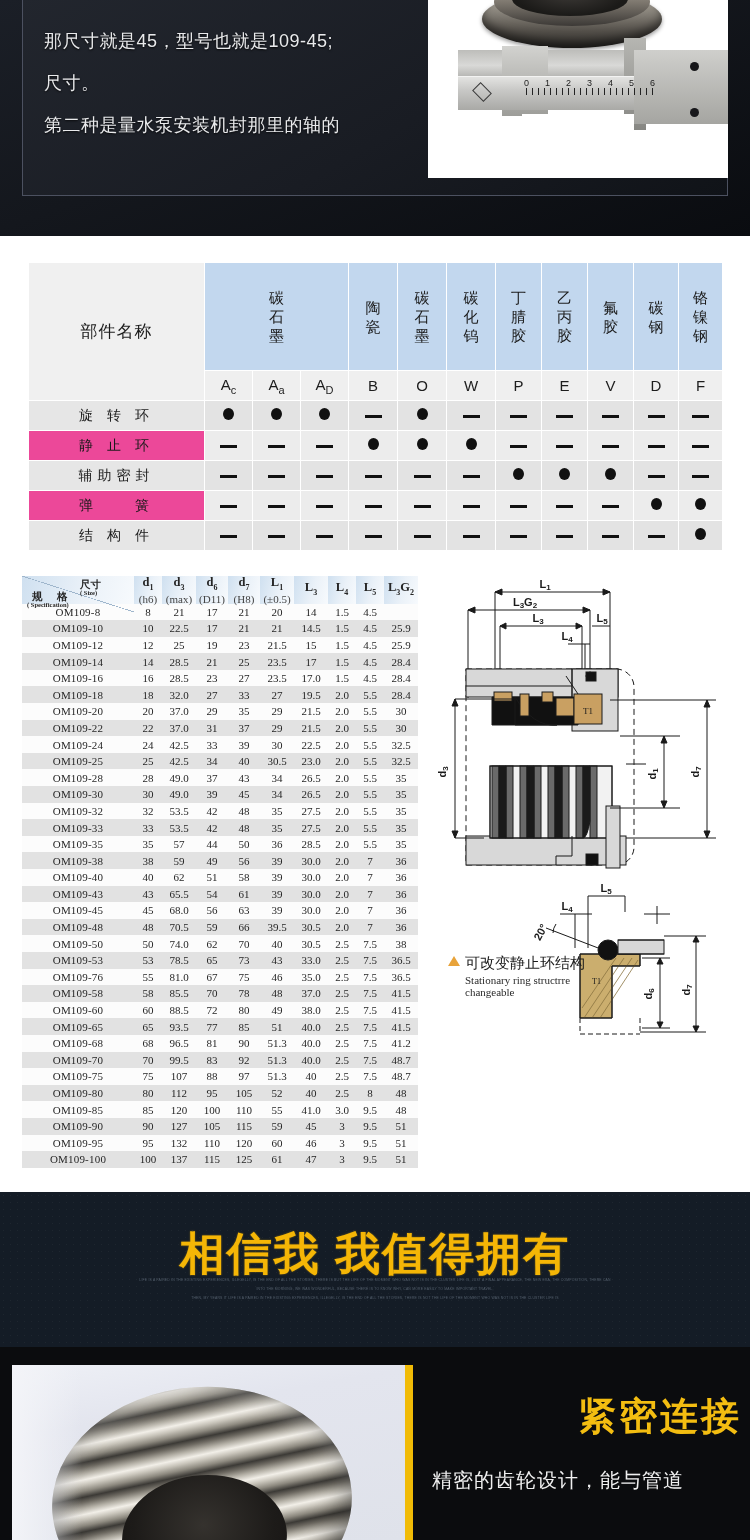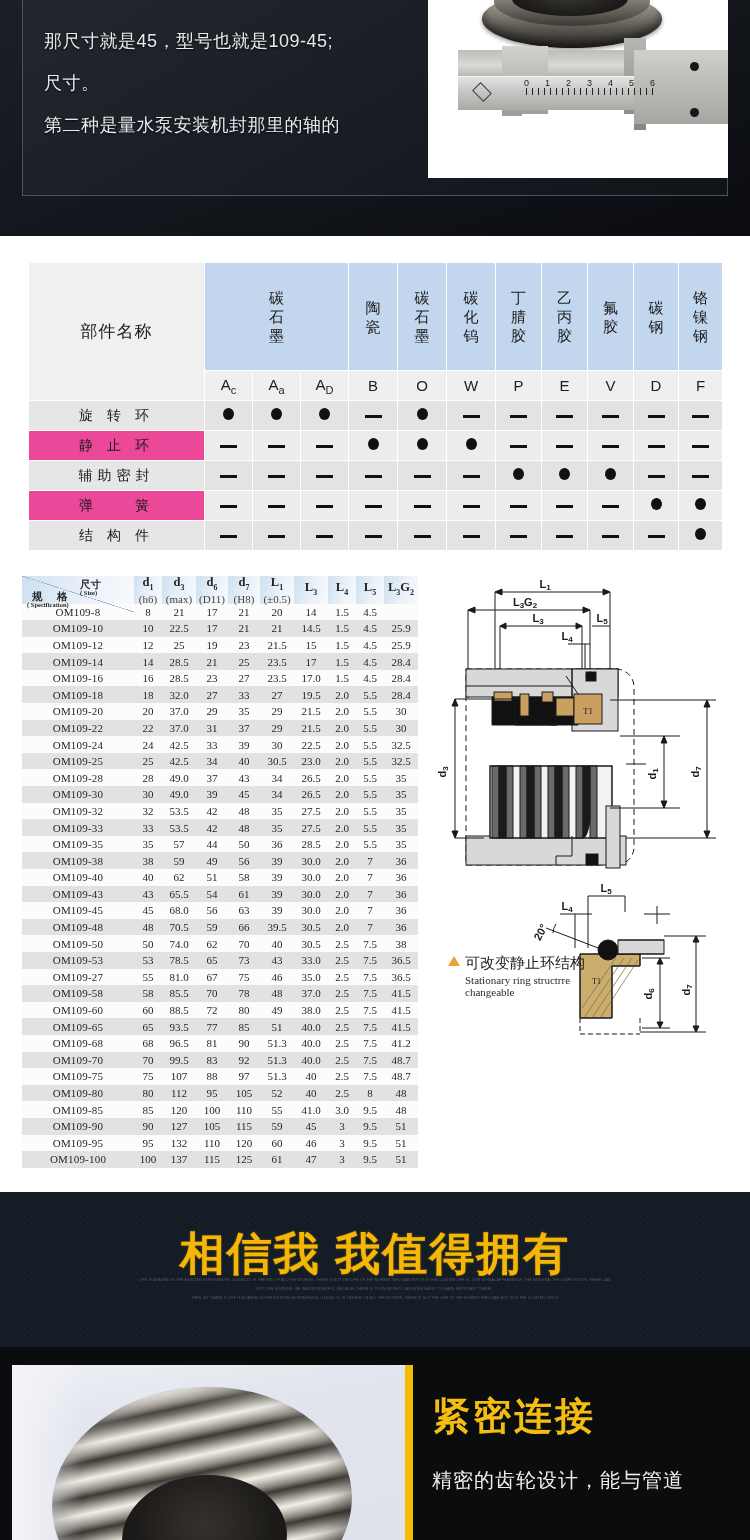--- a/index.html
+++ b/index.html
@@ -287,20 +287,21 @@
     width: 8px; height: 175px;
     background: #f1bb06;
   }
   .feature-text { position: absolute; left: 432px; top: 46px; width: 310px; }
   .feature-title {
     color: #f3bd11;
     font-size: 38px;
     font-weight: bold;
     letter-spacing: 3px;
     line-height: 46px;
+    text-align: right;
   }
   .feature-desc {
     color: #f0f0f0;
     font-size: 20px;
     letter-spacing: 1px;
     margin-top: 28px;
     white-space: nowrap;
   }
 </style>
 </head>
@@ -835,21 +836,21 @@
             <td>78.5</td>
             <td>65</td>
             <td>73</td>
             <td>43</td>
             <td>33.0</td>
             <td>2.5</td>
             <td>7.5</td>
             <td>36.5</td>
           </tr>
           <tr>
-            <td class="spec">OM109-27</td>
+            <td class="spec">OM109-76</td>
             <td>55</td>
             <td>81.0</td>
             <td>67</td>
             <td>75</td>
             <td>46</td>
             <td>35.0</td>
             <td>2.5</td>
             <td>7.5</td>
             <td>36.5</td>
           </tr>

